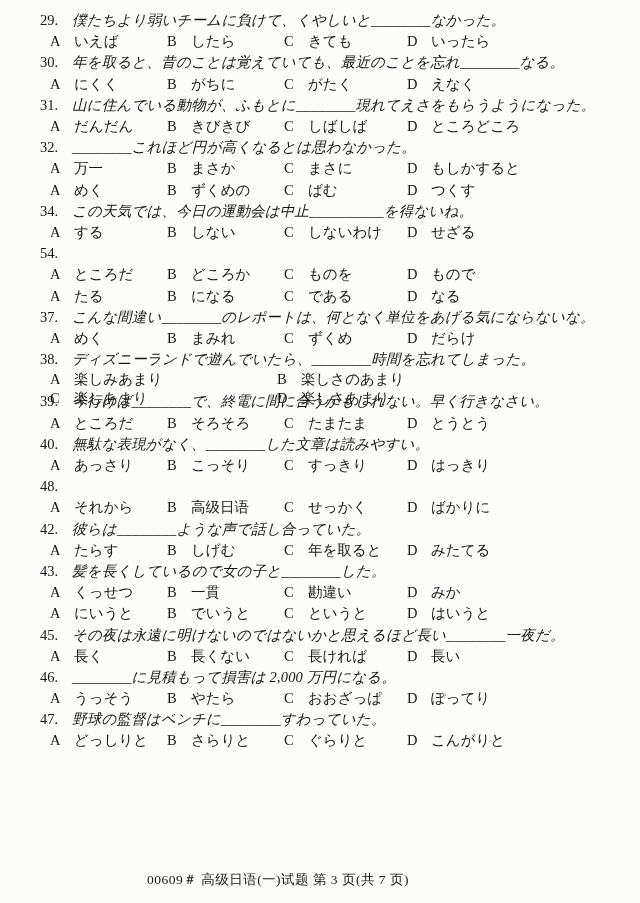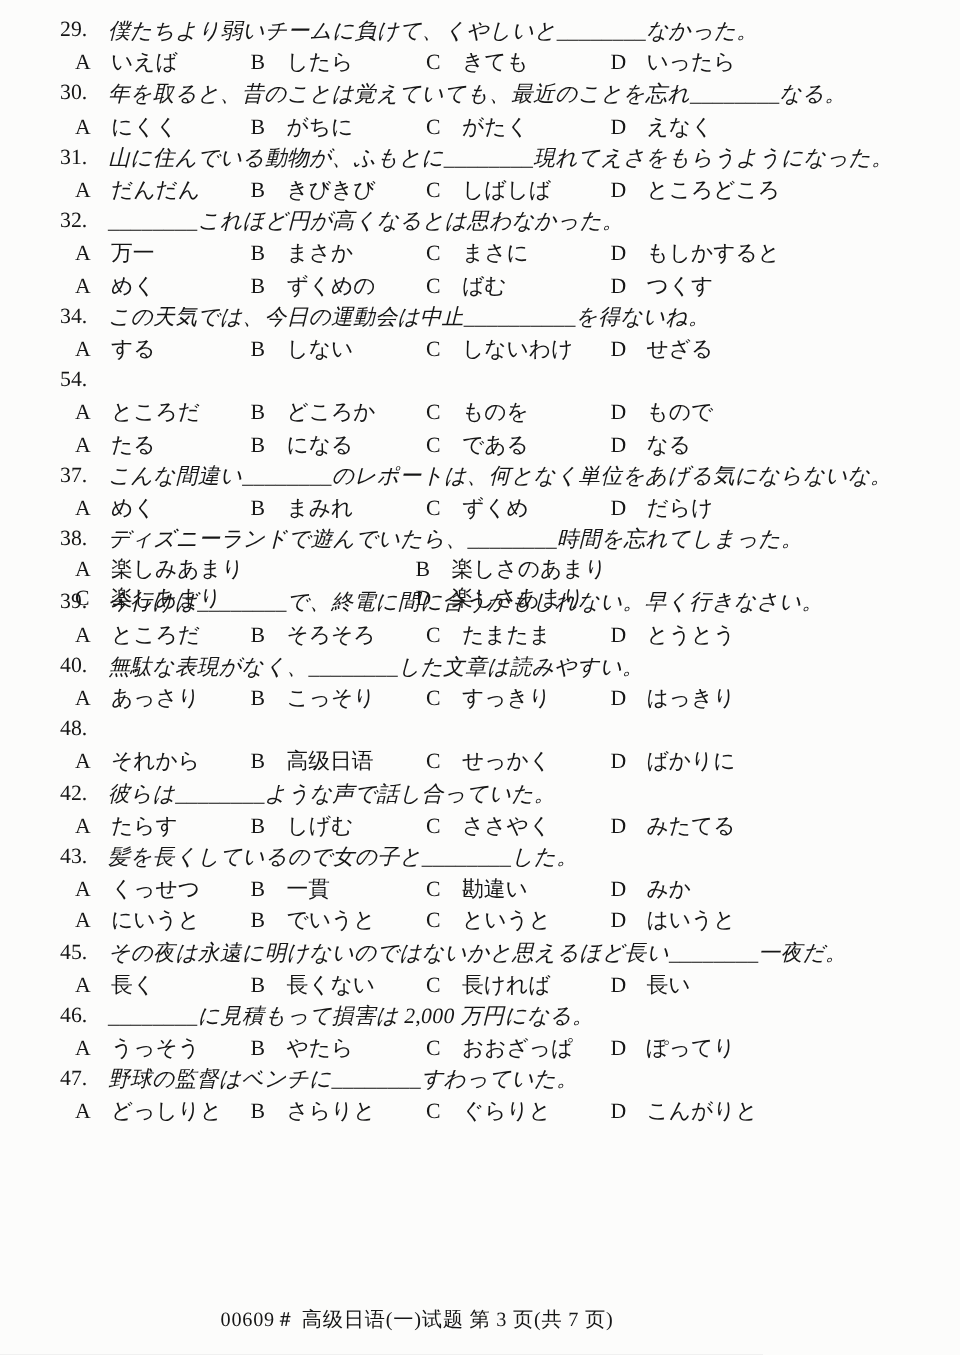--- a/index.html
+++ b/index.html
@@ -397,21 +397,21 @@
           <span class="opt">
             <span class="opt-letter">A</span>
             <span class="opt-text">たらす</span>
           </span>
           <span class="opt">
             <span class="opt-letter">B</span>
             <span class="opt-text">しげむ</span>
           </span>
           <span class="opt">
             <span class="opt-letter">C</span>
-            <span class="opt-text">ささやく</span>
+            <span class="opt-text">年を取ると</span>
           </span>
           <span class="opt">
             <span class="opt-letter">D</span>
             <span class="opt-text">みたてる</span>
           </span>
         </div>
   </div>
 
   <div class="q-block">
     <div class="q-line">

